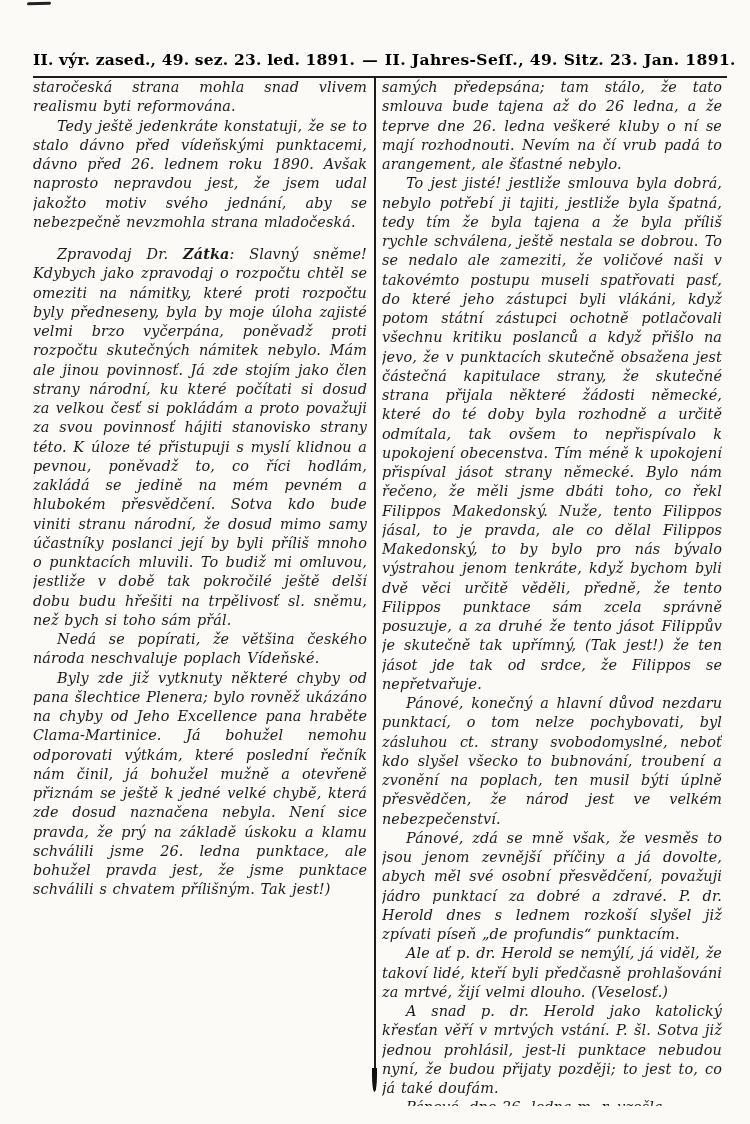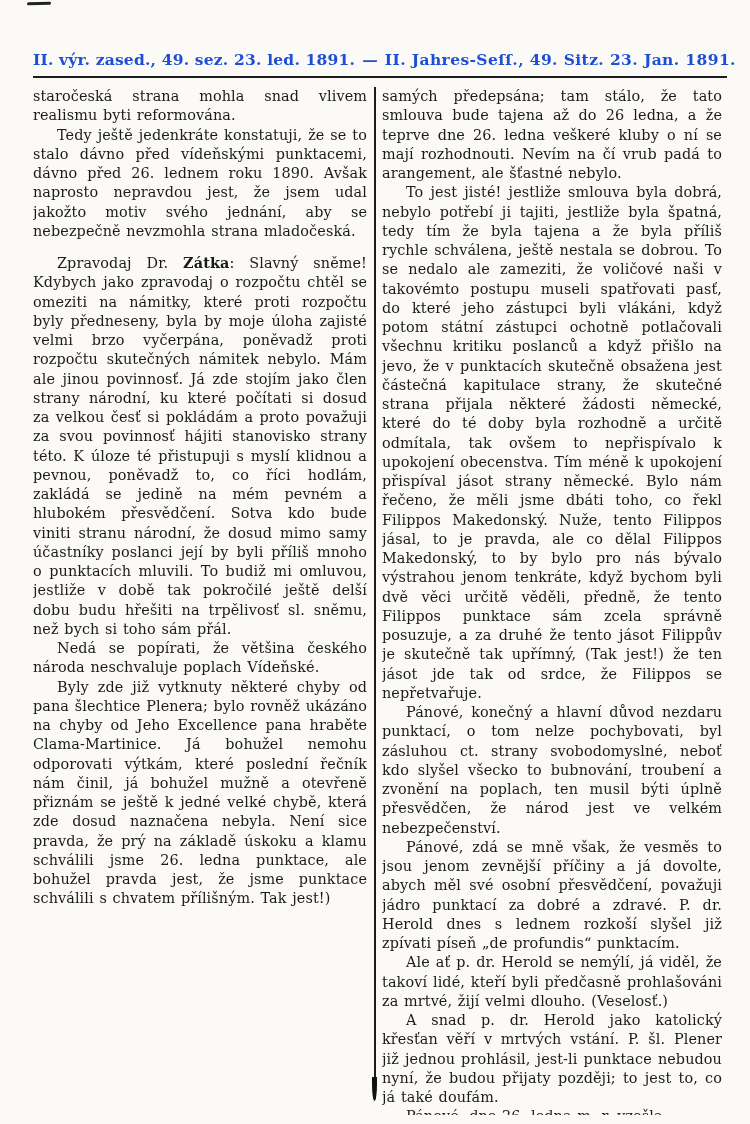--- a/index.html
+++ b/index.html
@@ -30,37 +30,37 @@
     transform: rotate(-2deg);
   }
   .header {
     display: flex;
     align-items: baseline;
     justify-content: space-between;
     font-weight: bold;
     font-size: 15.5px;
     letter-spacing: 0.2px;
     white-space: nowrap;
-    color: #1d4ed8;
+    color: #000000;
     gap: 32px;
   }
   .header .left-group { display: inline-flex; gap: 7px; align-items: baseline; }
   .header .german { letter-spacing: 0.4px; }
   .header .page-number { font-size: 16px; }
   .header-rule {
     margin-top: 7px;
     height: 2px;
     background: #1d1d1d;
     width: 694px;
   }
   .columns {
     display: flex;
-    margin-top: 9px;
     height: 1028px;
     overflow: hidden;
+    font-style: italic;
   }
   .column {
     font-size: 14.4px;
     line-height: 19.25px;
     text-align: justify;
     word-spacing: 1px;
     letter-spacing: 0.1px;
     overflow: hidden;
   }
   .column.left  { width: 334px; }
@@ -119,17 +119,17 @@
     <div class="divider-wrap">
       <div class="divider"></div>
       <div class="divider-blob"></div>
     </div>
     <div class="column right" id="col-right">
         <p class="para"><span>samých předepsána; tam stálo, že tato smlouva bude tajena až do 26 ledna, a že teprve dne 26. ledna veškeré kluby o ní se mají rozhodnouti. Nevím na čí vrub padá to arangement, ale šťastné nebylo.</span></p>
         <p class="para indent"><span>To jest jisté! jestliže smlouva byla dobrá, nebylo potřebí ji tajiti, jestliže byla špatná, tedy tím že byla tajena a že byla příliš rychle schválena, ještě nestala se dobrou. To se nedalo ale zameziti, že voličové naši v takovémto postupu museli spatřovati pasť, do které jeho zástupci byli vlákáni, když potom státní zástupci ochotně potlačovali všechnu kritiku poslanců a když přišlo na jevo, že v punktacích skutečně obsažena jest částečná kapitulace strany, že skutečné strana přijala některé žádosti německé, které do té doby byla rozhodně a určitě odmítala, tak ovšem to nepřispívalo k upokojení obecenstva. Tím méně k upokojení přispíval jásot strany německé. Bylo nám řečeno, že měli jsme dbáti toho, co řekl Filippos Makedonský. Nuže, tento Filippos jásal, to je pravda, ale co dělal Filippos Makedonský, to by bylo pro nás bývalo výstrahou jenom tenkráte, když bychom byli dvě věci určitě věděli, předně, že tento Filippos punktace sám zcela správně posuzuje, a za druhé že tento jásot Filippův je skutečně tak upřímný, (Tak jest!) že ten jásot jde tak od srdce, že Filippos se nepřetvařuje.</span></p>
         <p class="para indent"><span>Pánové, konečný a hlavní důvod nezdaru punktací, o tom nelze pochybovati, byl zásluhou ct. strany svobodomyslné, neboť kdo slyšel všecko to bubnování, troubení a zvonění na poplach, ten musil býti úplně přesvědčen, že národ jest ve velkém nebezpečenství.</span></p>
         <p class="para indent"><span>Pánové, zdá se mně však, že vesměs to jsou jenom zevnější příčiny a já dovolte, abych měl své osobní přesvědčení, považuji jádro punktací za dobré a zdravé. P. dr. Herold dnes s lednem rozkoší slyšel již zpívati píseň „de profundis“ punktacím.</span></p>
         <p class="para indent"><span>Ale ať p. dr. Herold se nemýlí, já viděl, že takoví lidé, kteří byli předčasně prohlašováni za mrtvé, žijí velmi dlouho. (Veselosť.)</span></p>
-        <p class="para indent"><span>A snad p. dr. Herold jako katolický křesťan věří v mrtvých vstání. P. šl. Plener již jednou prohlásil, jest-li punktace nebudou nyní, že budou přijaty později; to jest to, co já také doufám.</span></p>
+        <p class="para indent"><span>A snad p. dr. Herold jako katolický křesťan věří v mrtvých vstání. P. šl. Sotva již jednou prohlásil, jest-li punktace nebudou nyní, že budou přijaty později; to jest to, co já také doufám.</span></p>
         <p class="para indent"><span>Pánové, dne 26. ledna m. r. vzešla</span></p>
       </div>
   </div>
 </div>
 
 </body></html>

